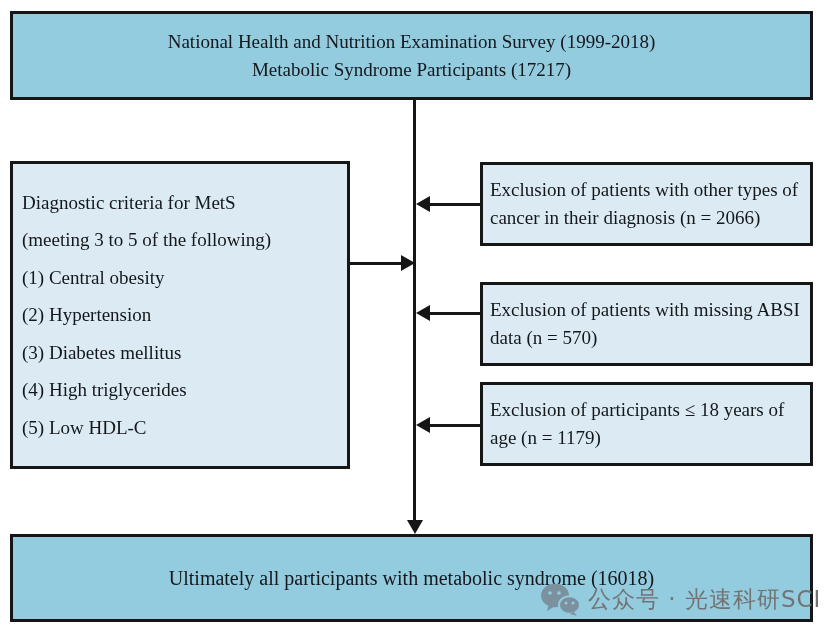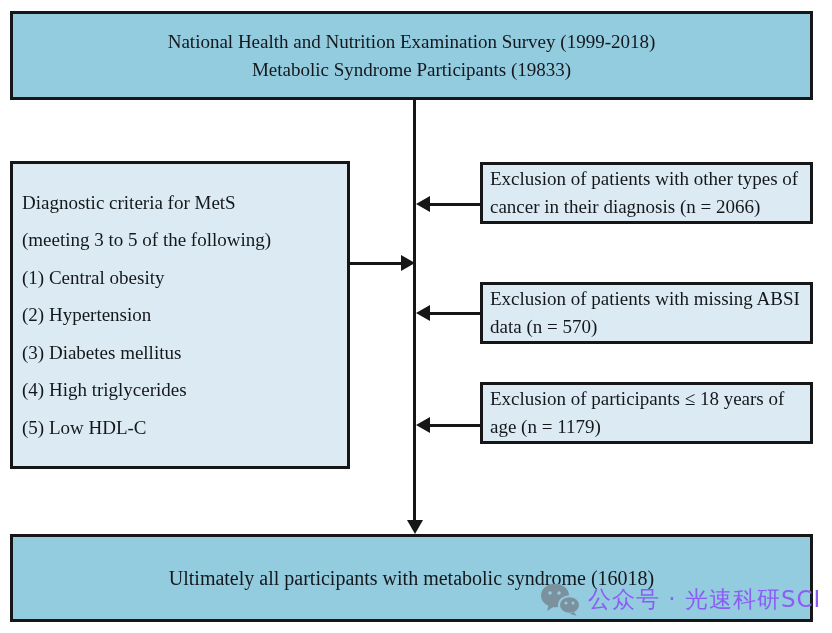--- a/index.html
+++ b/index.html
@@ -13,46 +13,46 @@
 
   .top-box{left:10px;top:11px;width:803px;height:89px;
     display:flex;flex-direction:column;align-items:center;justify-content:center;
     font-size:19px;line-height:28px;text-align:center;}
   .bottom-box{left:10px;top:534px;width:803px;height:88px;
     display:flex;align-items:center;justify-content:center;
     font-size:20px;text-align:center;}
   .left-box{left:10px;top:161px;width:340px;height:308px;
     display:flex;flex-direction:column;justify-content:center;
     padding:4px 6px 4px 9px;font-size:19px;line-height:37.5px;}
-  .excl{left:480px;width:333px;height:62px;
+  .excl{left:480px;width:333px;height:84px;
     display:flex;align-items:center;
     padding:4px 6px 4px 7px;font-size:19px;line-height:28px;}
   .excl1{top:162px;} .excl2{top:282px;} .excl3{top:382px;justify-content:flex-end;}
 
   .line{position:absolute;background:#161616;}
   .vline{left:413px;top:100px;width:3px;height:421px;}
   .hline{height:3px;}
   .arrowhead{position:absolute;width:0;height:0;}
   .ah-down{left:407px;top:520px;border-left:8px solid transparent;border-right:8px solid transparent;border-top:14px solid #161616;}
   .ah-right{border-top:8px solid transparent;border-bottom:8px solid transparent;border-left:14px solid #161616;}
   .ah-left{border-top:8px solid transparent;border-bottom:8px solid transparent;border-right:14px solid #161616;}
 
   .watermark{position:absolute;left:540px;top:582px;display:flex;align-items:center;gap:7px;
-    color:#8b5cf6;font-family:"DejaVu Sans", sans-serif;}
+    color:#737373;font-family:"DejaVu Sans", sans-serif;}
   .watermark-text{font-size:23px;letter-spacing:1px;white-space:nowrap;}
   .wm-icon{display:block;}
 </style>
 </head>
 <body>
 
 <div class="canvas">
 
   <div class="box primary top-box">
     <div>National Health and Nutrition Examination Survey (1999-2018)</div>
-    <div>Metabolic Syndrome Participants (19833)</div>
+    <div>Metabolic Syndrome Participants (17217)</div>
   </div>
 
   <div class="box secondary left-box">
     <div>Diagnostic criteria for MetS</div>
     <div>(meeting 3 to 5 of the following)</div>
     <div>(1) Central obesity</div>
     <div>(2) Hypertension</div>
     <div>(3) Diabetes mellitus</div>
     <div>(4) High triglycerides</div>
     <div>(5) Low HDL-C</div>

